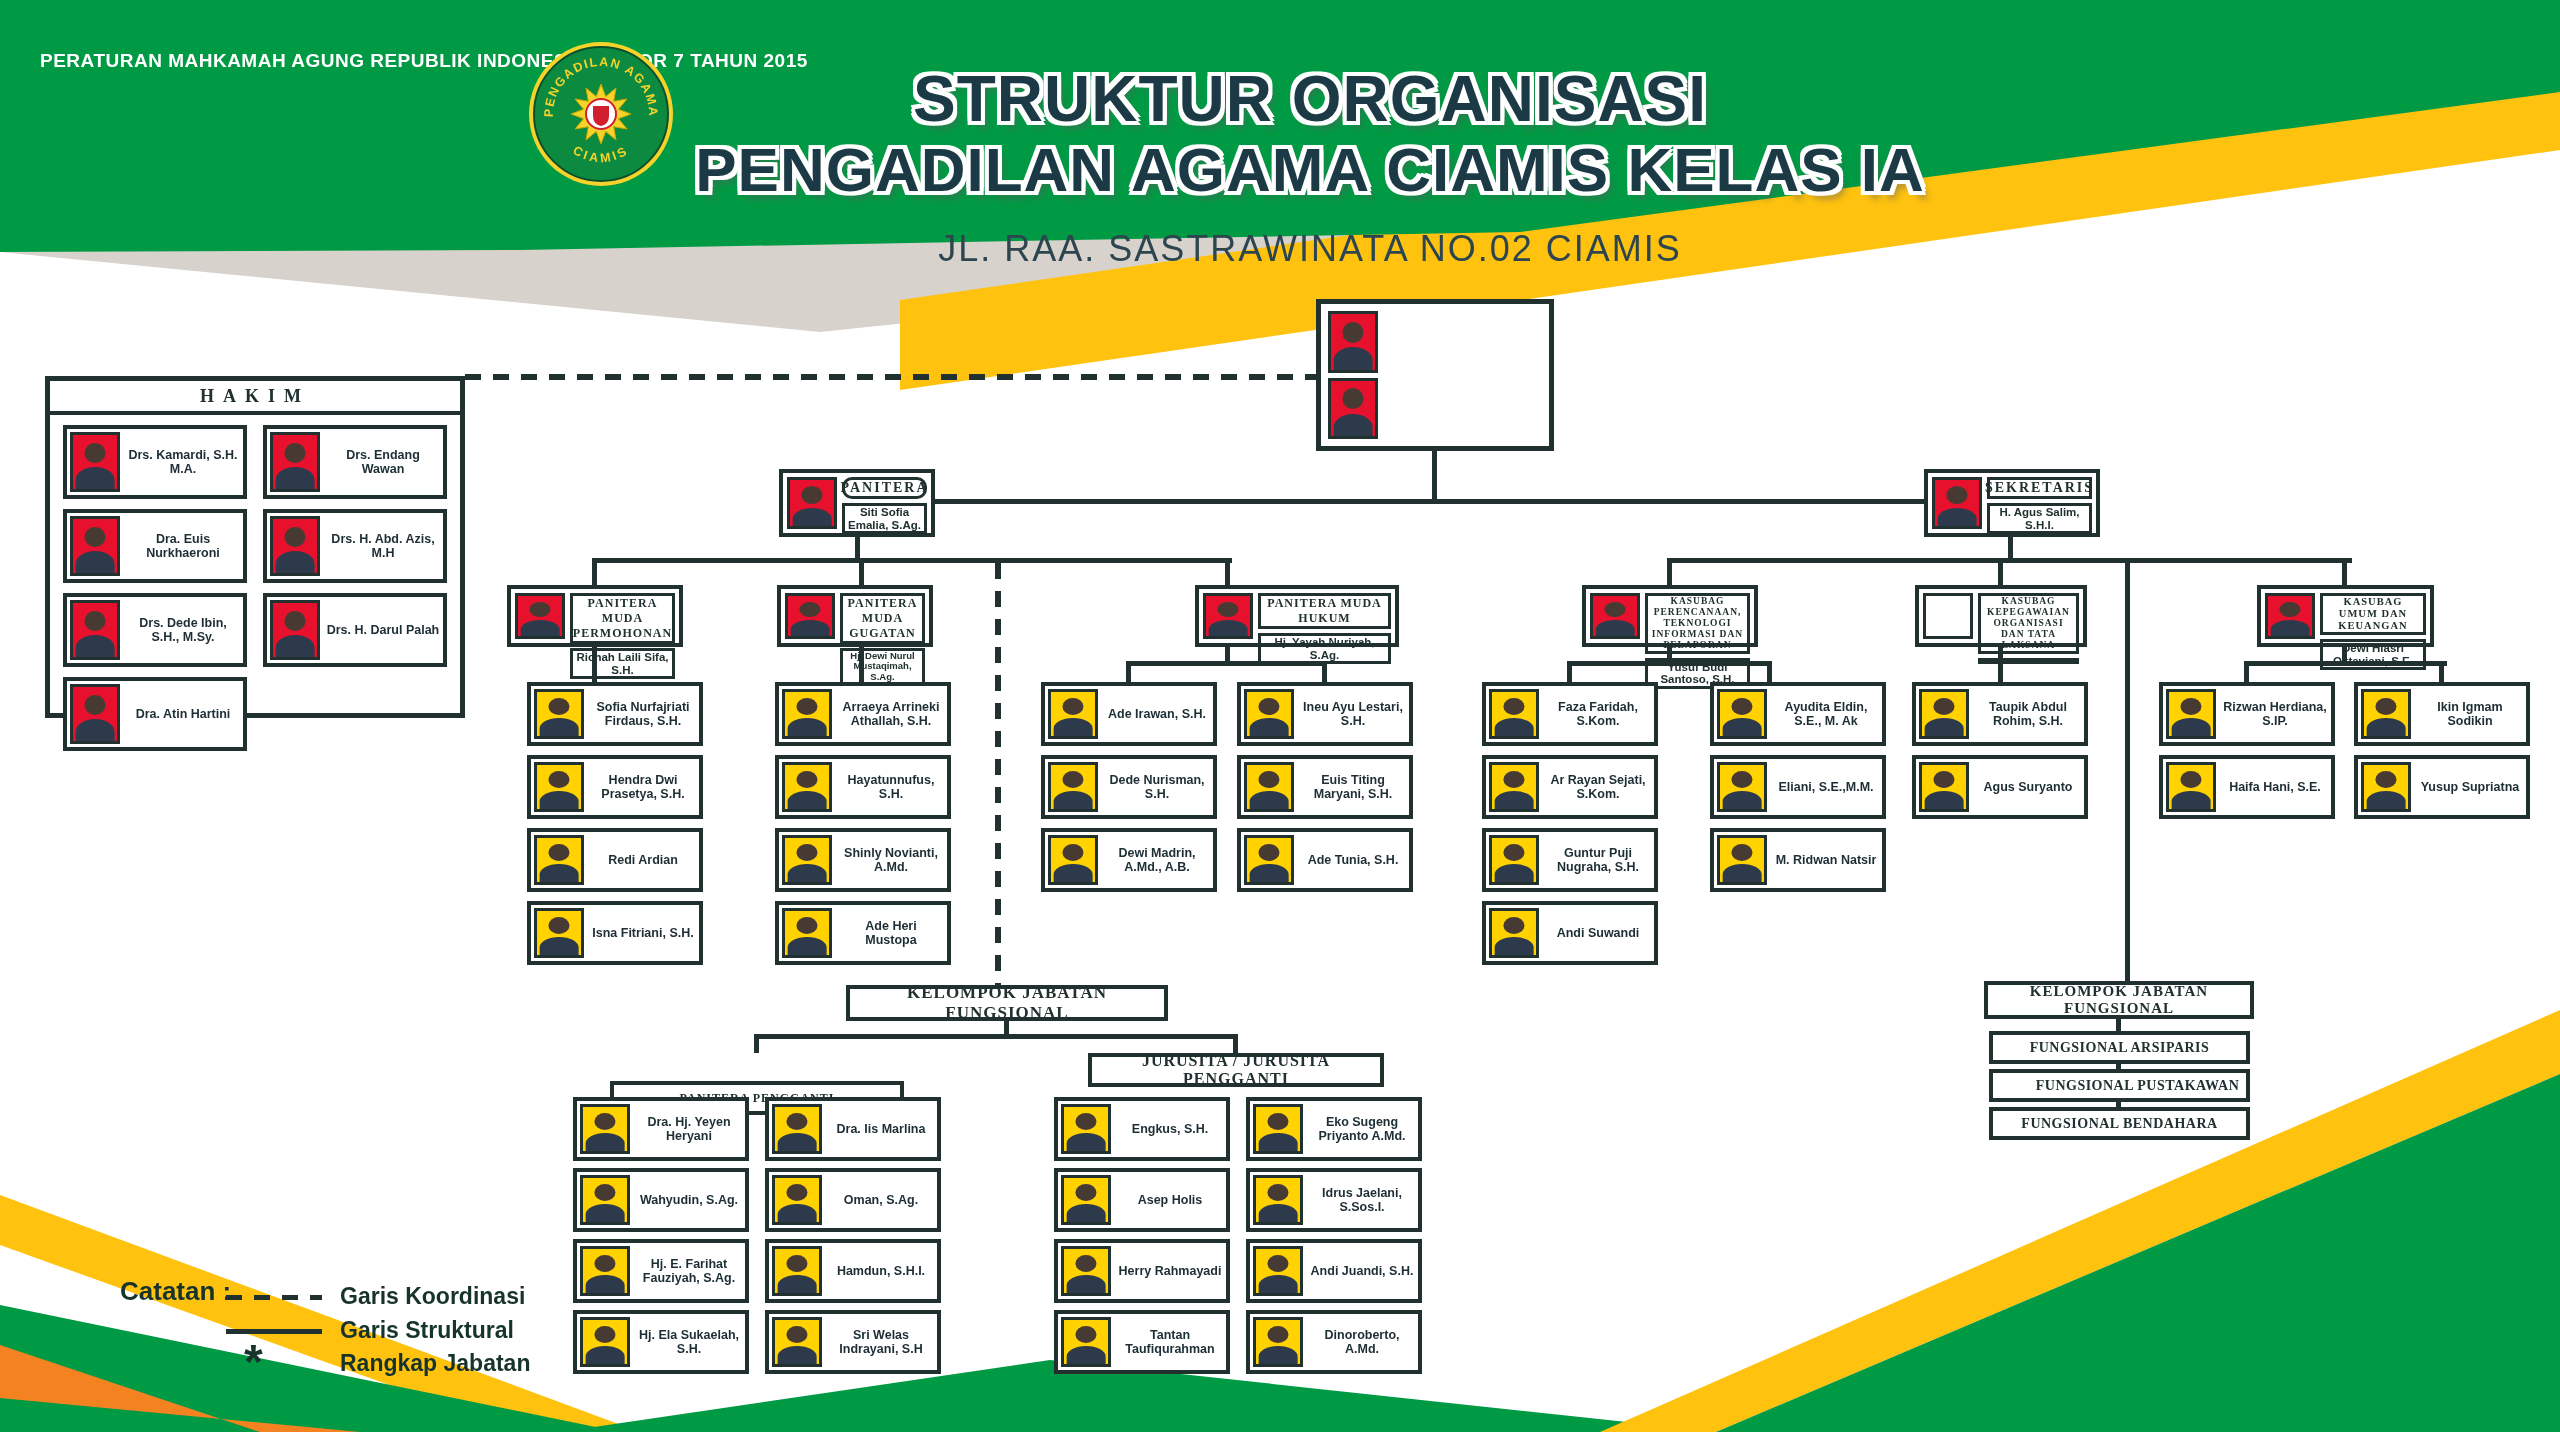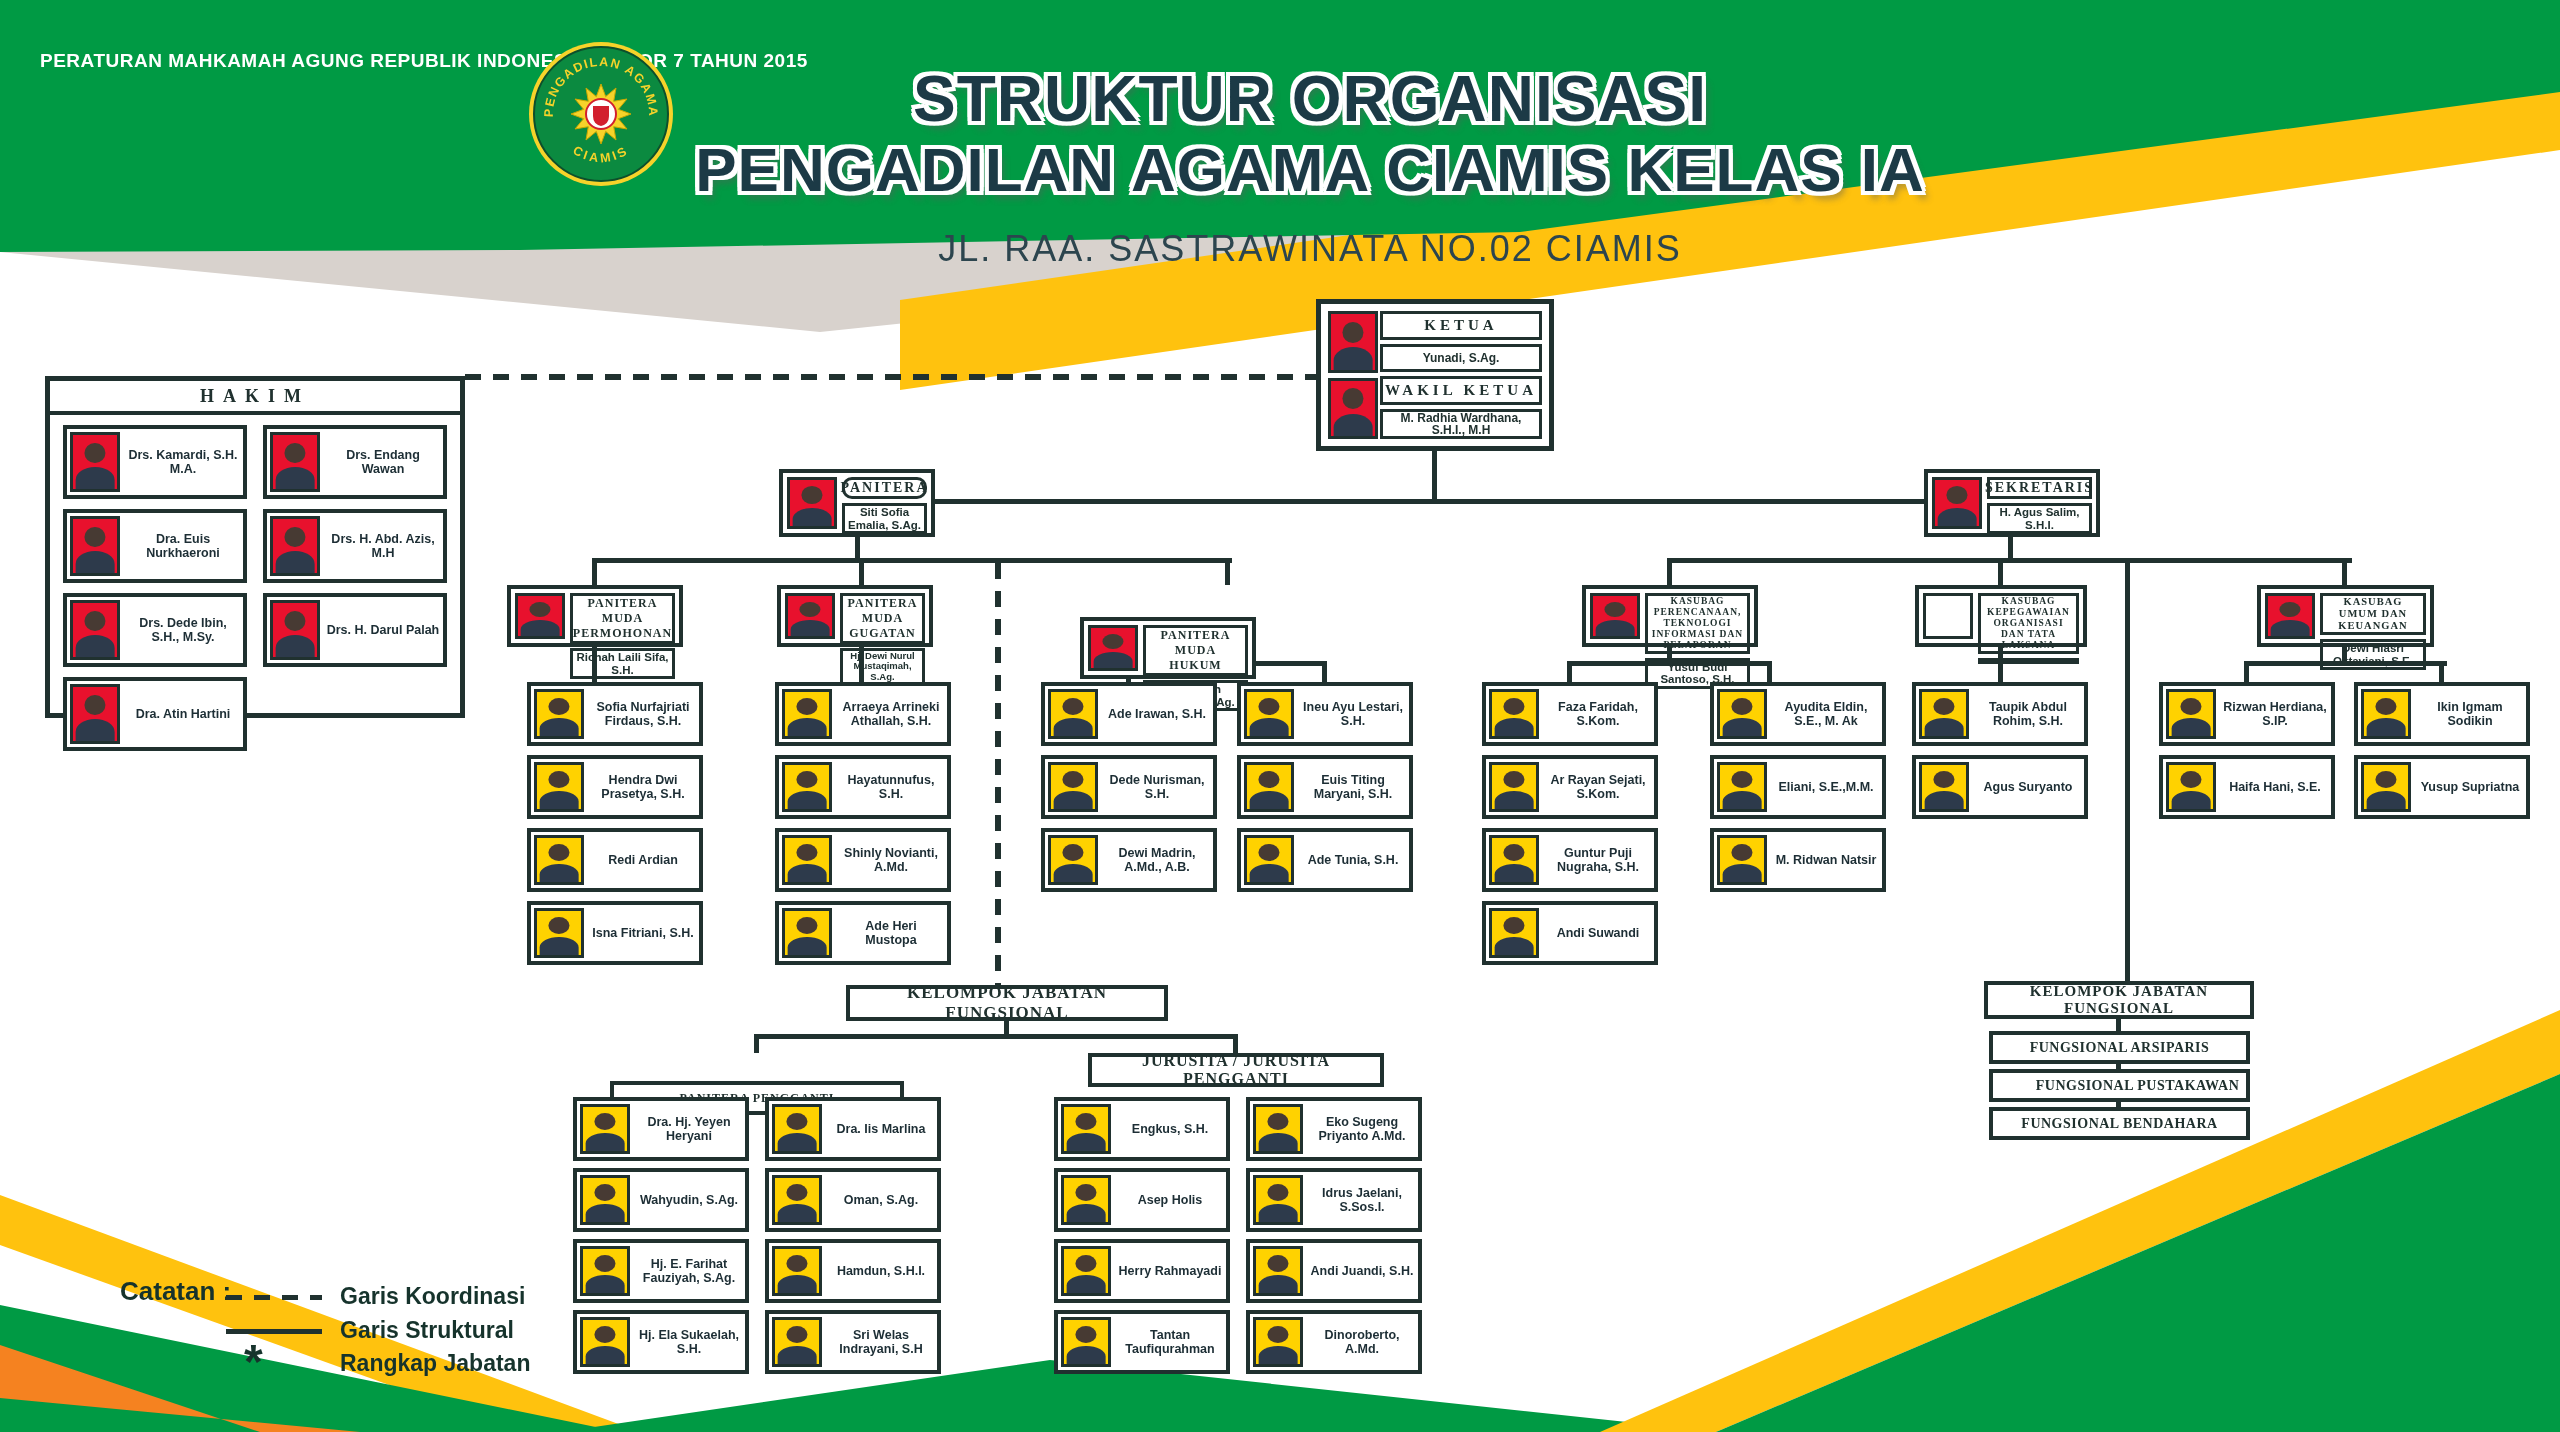--- a/index.html
+++ b/index.html
@@ -159,26 +159,20 @@
 
 <div class="abs frame ketua">
   <div class="kphotos">
     <div class="photo red">
         <i class="sil"></i>
       </div>
     <div class="photo red">
         <i class="sil"></i>
       </div>
   </div>
-  <div class="krows">
-    <div class="ktitle">KETUA</div>
-    <div class="kname">Yunadi, S.Ag.</div>
-    <div class="ktitle">WAKIL KETUA</div>
-    <div class="kname">M. Radhia Wardhana, S.H.I., M.H</div>
-  </div>
 </div>
 
 <div class="abs frame hakim">
   <div class="htitle">HAKIM</div>
   <div class="hakim-grid">
       <div class="cell">
         <div class="photo red">
           <i class="sil"></i>
         </div>
         <div class="nm">Drs. Kamardi, S.H. M.A.</div>
@@ -252,21 +246,21 @@
 </div>
 <div class="role" style="left:777px;top:585px;width:156px;height:62px;">
   <div class="photo red">
       <i class="sil"></i>
     </div>
   <div class="rcol">
     <div class="rtitle rt-md" style="font-size:12px;">PANITERA MUDA GUGATAN</div>
     <div class="rname" style="font-size:9.5px;">Hj. Dewi Nurul Mustaqimah, S.Ag.</div>
   </div>
 </div>
-<div class="role" style="left:1080px;top:585px;width:176px;height:62px;margin-top:32px;">
+<div class="role" style="left:1195px;top:585px;width:204px;height:62px;">
   <div class="photo red">
       <i class="sil"></i>
     </div>
   <div class="rcol">
     <div class="rtitle rt-md">PANITERA MUDA HUKUM</div>
     <div class="rname">Hj. Yayah Nuriyah, S.Ag.</div>
   </div>
 </div>
 
 <div class="role" style="left:1582px;top:585px;width:176px;height:62px;">

